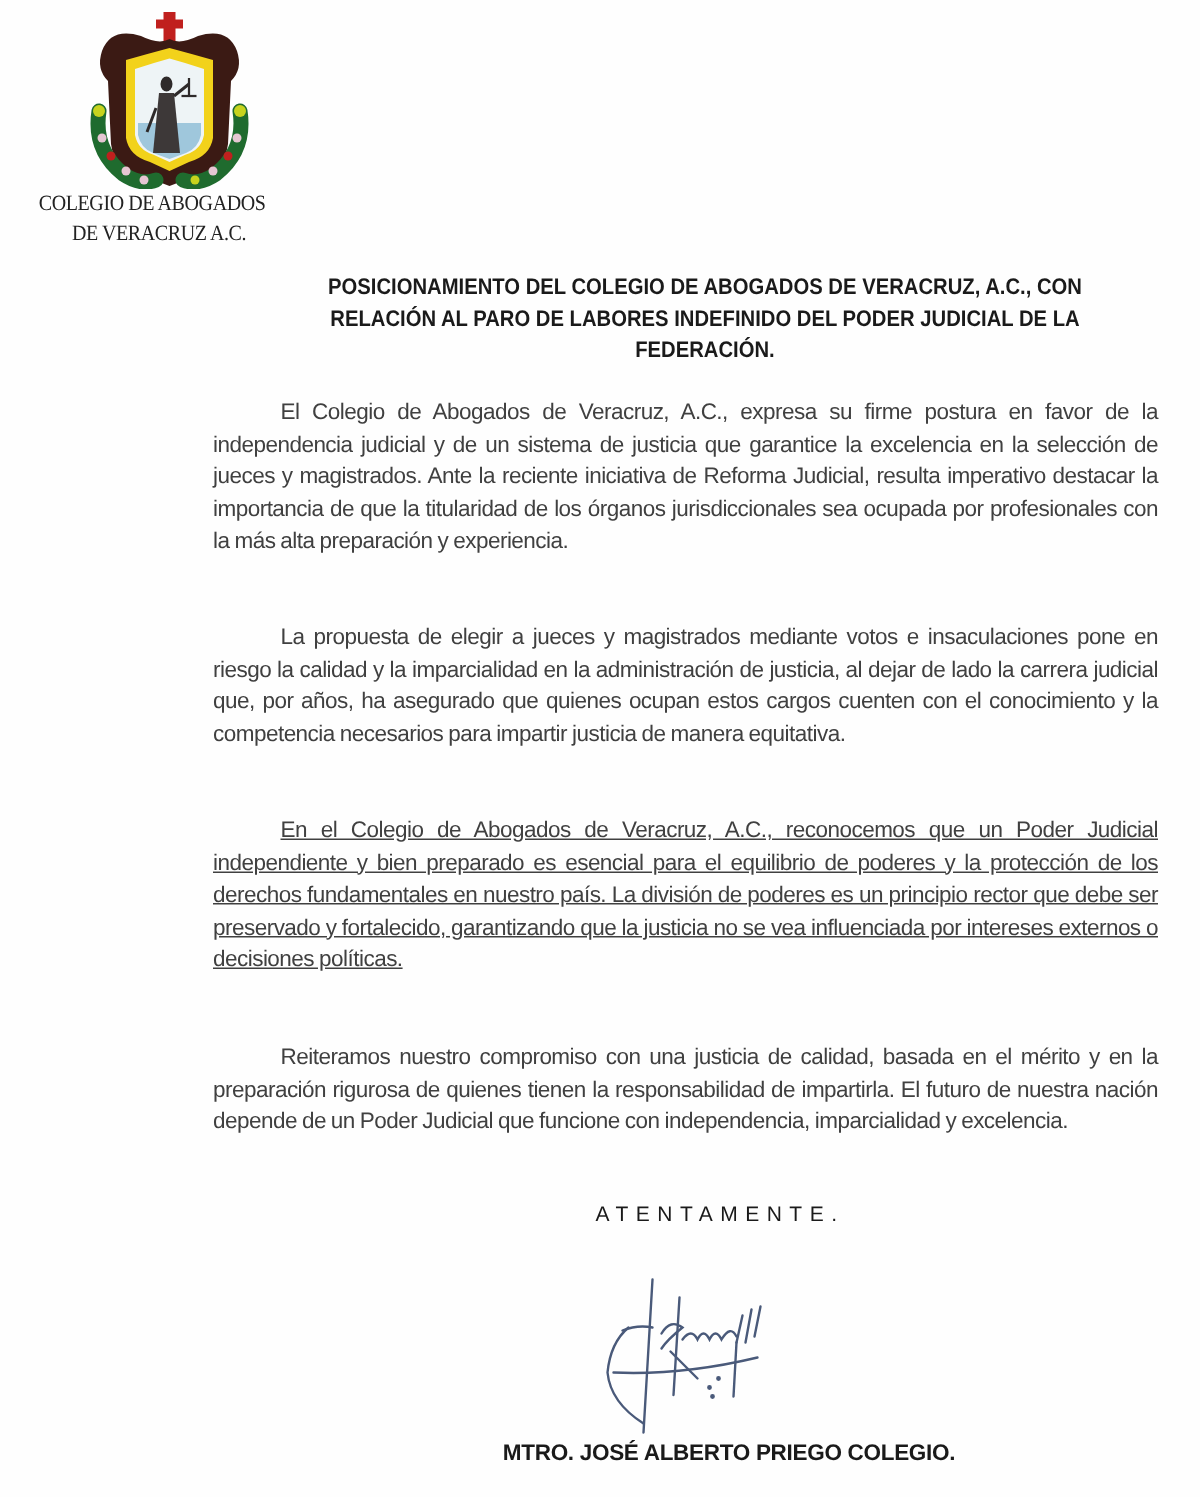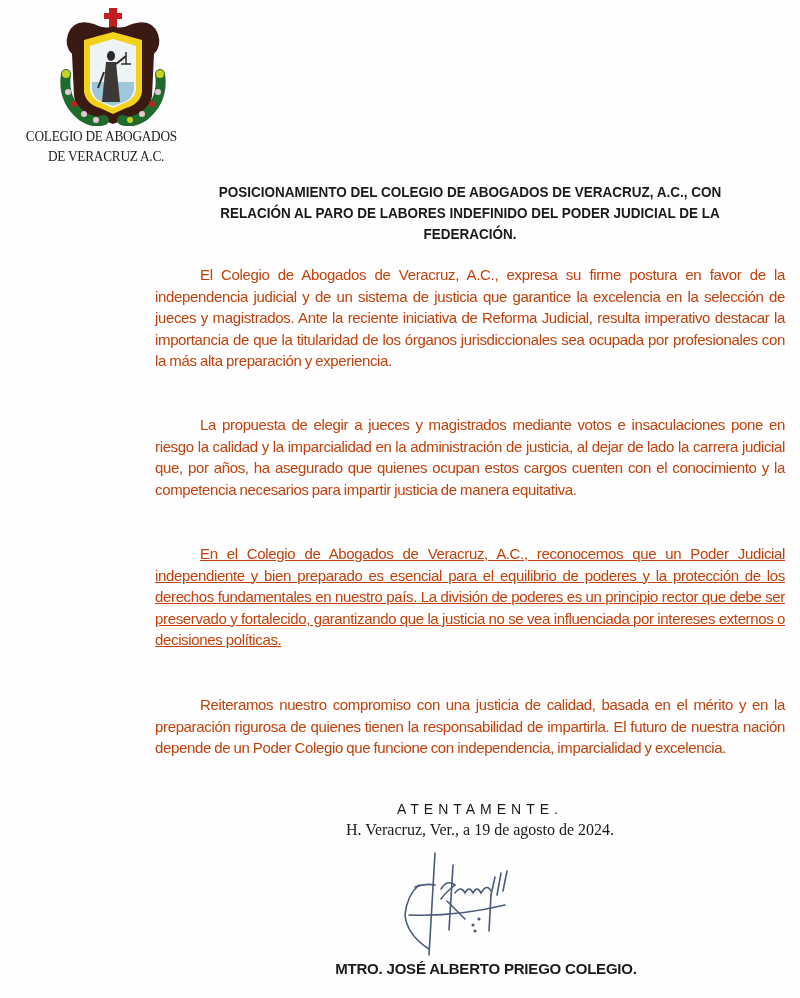--- a/index.html
+++ b/index.html
@@ -48,27 +48,27 @@
       font-family: "Liberation Sans", sans-serif;
       font-weight: bold;
       font-size: 15px;
       line-height: 21px;
       transform: scaleX(0.9);
       transform-origin: center;
     }
 
     .body-text {
       position: absolute;
-      left: 155px;
+      left: 142px;
       width: 630px;
       font-family: "Liberation Sans", sans-serif;
       font-size: 15px;
       line-height: 21.6px;
       text-align: justify;
-      color: #c2410c;
+      color: #404040;
     }
     .body-text p {
       margin: 0;
       text-indent: 45px;
       letter-spacing: -0.35px;
       word-spacing: -0.5px;
     }
     .p1 { top: 264px; }
     .p2 { top: 414px; }
     .p3 { top: 543px; text-decoration: underline; }
@@ -160,26 +160,25 @@
 <div class="body-text p1">
   <p>El Colegio de Abogados de Veracruz, A.C., expresa su firme postura en favor de la independencia judicial y de un sistema de justicia que garantice la excelencia en la selección de jueces y magistrados. Ante la reciente iniciativa de Reforma Judicial, resulta imperativo destacar la importancia de que la titularidad de los órganos jurisdiccionales sea ocupada por profesionales con la más alta preparación y experiencia.</p>
 </div>
 <div class="body-text p2">
   <p>La propuesta de elegir a jueces y magistrados mediante votos e insaculaciones pone en riesgo la calidad y la imparcialidad en la administración de justicia, al dejar de lado la carrera judicial que, por años, ha asegurado que quienes ocupan estos cargos cuenten con el conocimiento y la competencia necesarios para impartir justicia de manera equitativa.</p>
 </div>
 <div class="body-text p3">
   <p>En el Colegio de Abogados de Veracruz, A.C., reconocemos que un Poder Judicial independiente y bien preparado es esencial para el equilibrio de poderes y la protección de los derechos fundamentales en nuestro país. La división de poderes es un principio rector que debe ser preservado y fortalecido, garantizando que la justicia no se vea influenciada por intereses externos o decisiones políticas.</p>
 </div>
 <div class="body-text p4">
-  <p>Reiteramos nuestro compromiso con una justicia de calidad, basada en el mérito y en la preparación rigurosa de quienes tienen la responsabilidad de impartirla. El futuro de nuestra nación depende de un Poder Colegio que funcione con independencia, imparcialidad y excelencia.</p>
+  <p>Reiteramos nuestro compromiso con una justicia de calidad, basada en el mérito y en la preparación rigurosa de quienes tienen la responsabilidad de impartirla. El futuro de nuestra nación depende de un Poder Judicial que funcione con independencia, imparcialidad y excelencia.</p>
 </div>
 
 <div class="closing">
   <div class="atentamente">ATENTAMENTE.</div>
-  <div class="place-date">H. Veracruz, Ver., a 19 de agosto de 2024.</div>
 </div>
 
 <svg class="signature" width="150" height="115" viewBox="0 0 150 115">
   <g fill="none" stroke="#4a5a7a" stroke-width="1.6" stroke-linecap="round">
     <path d="M40 8 L34 110"></path>
     <path d="M24 40 Q12 50 10 70 Q12 90 34 104"></path>
     <path d="M20 42 Q30 38 40 40"></path>
     <path d="M58 20 L54 85"></path>
     <path d="M14 70 Q60 72 110 60"></path>
     <path d="M46 44 Q52 34 60 40 Q50 48 46 54"></path>

